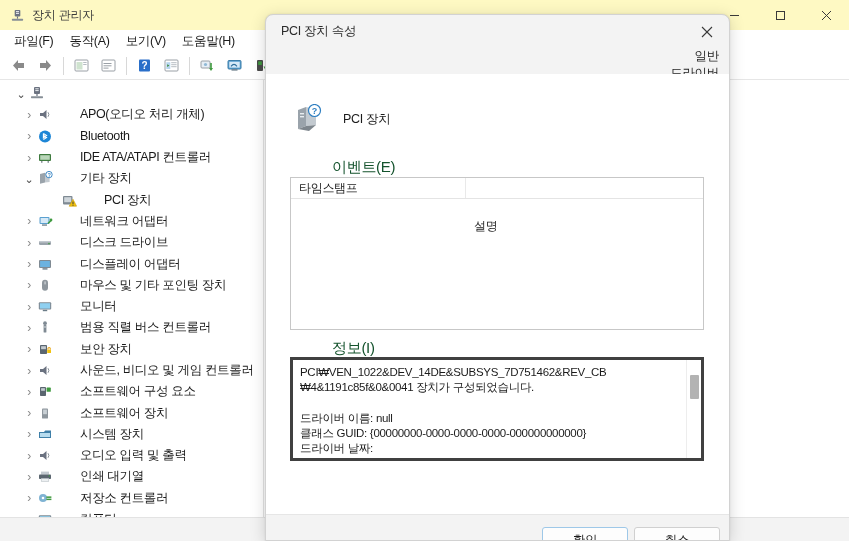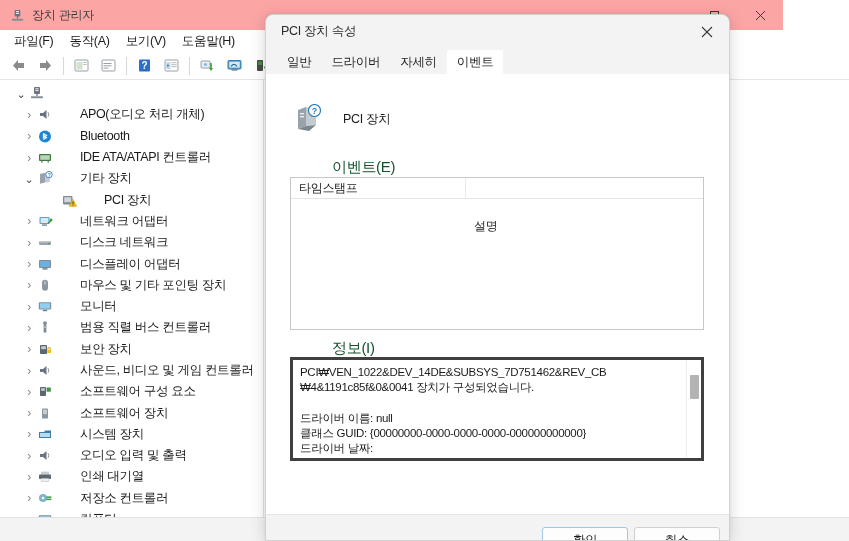--- a/index.html
+++ b/index.html
@@ -12,22 +12,22 @@
     -webkit-font-smoothing: antialiased;
   }
   #root { position: relative; width: 849px; height: 541px; background: #f3f3f3; }
 
   
   #mainwin {
     position: absolute; left: 0; top: 0; width: 849px; height: 541px;
     background: #ffffff;
   }
   .mw-titlebar {
-    position: absolute; left: 0; top: 0; width: 783px; height: 30px;
-    background: #fca5a5;
+    position: absolute; left: 0; top: 0; width: 849px; height: 30px;
+    background: #fef9c3;
     display: flex; align-items: center; text-align: center;
   }
   .mw-title-icon {
     margin-left: 9px; width: 16px; height: 16px;
     display: flex; align-items: center; justify-content: center;
   }
   .mw-title-text {
     margin-left: 7px; font-size: 12px; color: #3b3b3b; letter-spacing: -0.2px;
   }
   .mw-caption-buttons {
@@ -108,21 +108,21 @@
     margin-left: 15px; font-size: 12.5px; color: #2b2b2b; letter-spacing: -0.3px; text-align: right;
   }
   .dlg-close {
     position: absolute; right: 0; top: 0; width: 45px; height: 33px;
     display: flex; align-items: center; justify-content: center;
     color: #3a3a3a; border-radius: 0 7px 0 0;
   }
 
   .dlg-tabstrip {
     position: absolute; left: 0; top: 33px; width: 463px; height: 26px;
-    display: flex; align-items: flex-end; padding-left: 11px;
+    display: flex; align-items: flex-end; padding-left: 11px; flex-direction: column;
   }
   .tab {
     height: 24px; padding: 0 10px; font-size: 12.5px; color: #1f1f1f;
     display: flex; align-items: center; letter-spacing: -0.3px;
     border-radius: 2px 2px 0 0;
   }
   .tab.active { background: #ffffff; }
 
   .dlg-body {
     position: absolute; left: 0; top: 59px; width: 463px; height: 440px;
@@ -420,21 +420,21 @@
         </div>
         <div class="tree-row indent1">
           <span class="chev" style="font-size: 12px;">›</span>
           <span class="tree-ico">
             <svg width="16" height="15" viewBox="0 0 16 15">
               <rect x="2" y="6" width="12" height="4" rx="1.2" fill="#9aa3ab"></rect>
               <rect x="2" y="6" width="12" height="1.6" rx="0.8" fill="#c3cad0"></rect>
               <circle cx="12" cy="8.6" r="0.8" fill="#3f9a3f"></circle>
             </svg>
           </span>
-          <span class="tree-label">디스크 네트워크</span>
+          <span class="tree-label">디스크 드라이브</span>
         </div>
         <div class="tree-row indent1">
           <span class="chev" style="font-size: 12px;">›</span>
           <span class="tree-ico">
             <svg width="16" height="15" viewBox="0 0 16 15">
               <rect x="2" y="3" width="12" height="8" rx="1" fill="#7f8a93"></rect>
               <rect x="3.1" y="4" width="9.8" height="6" fill="#6bb2e0"></rect>
               <rect x="5.5" y="11.2" width="5" height="1.4" fill="#6b7c88"></rect>
             </svg>
           </span>

